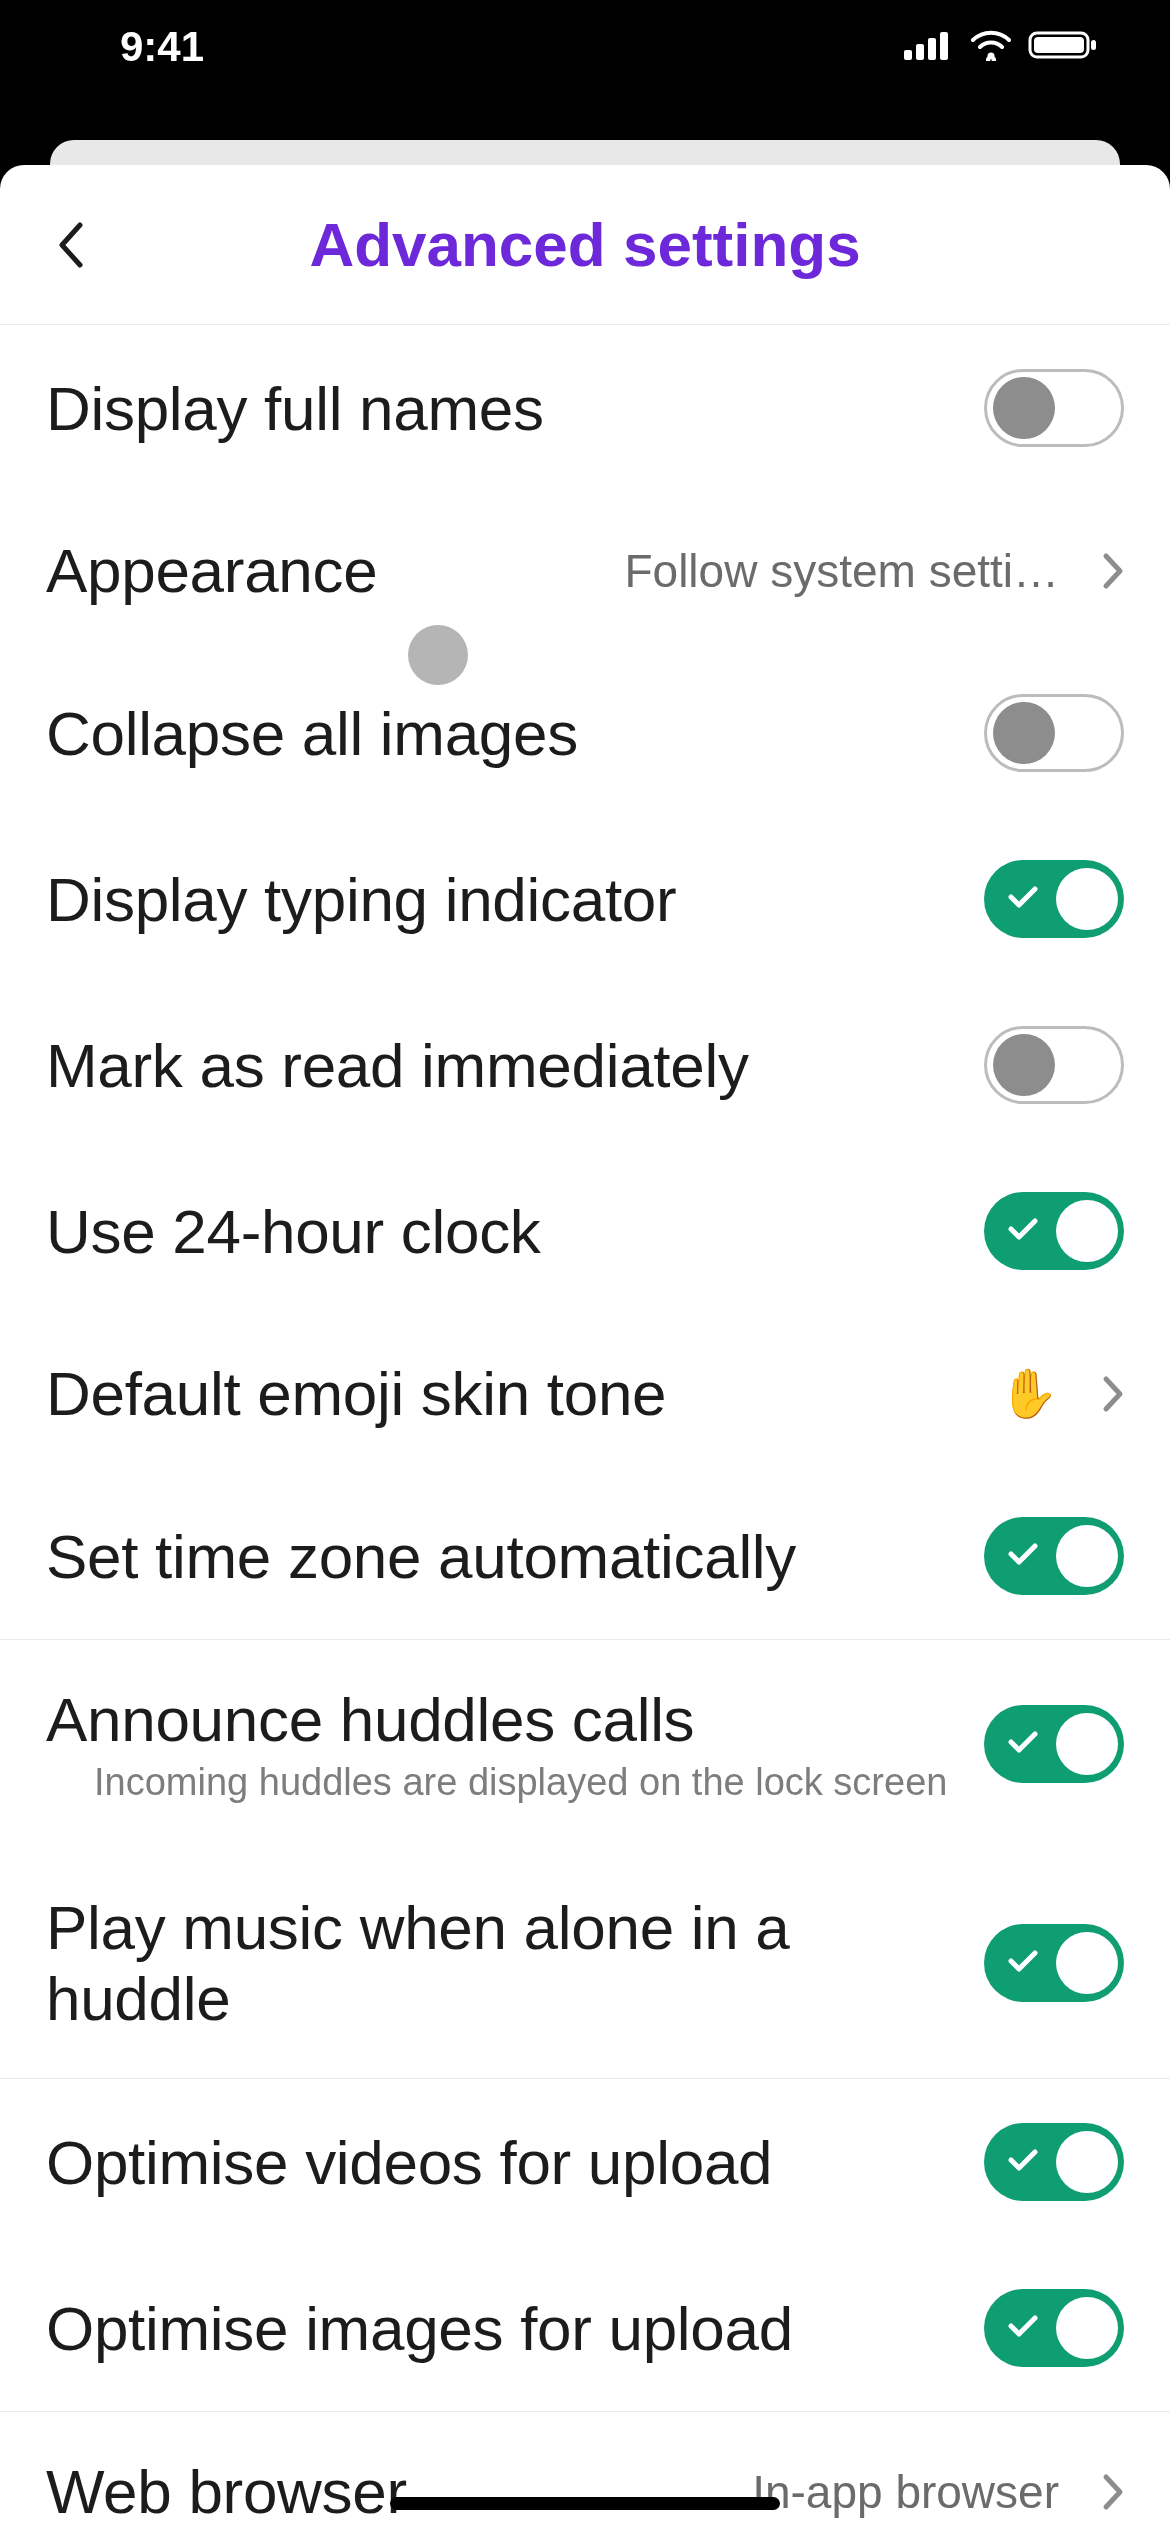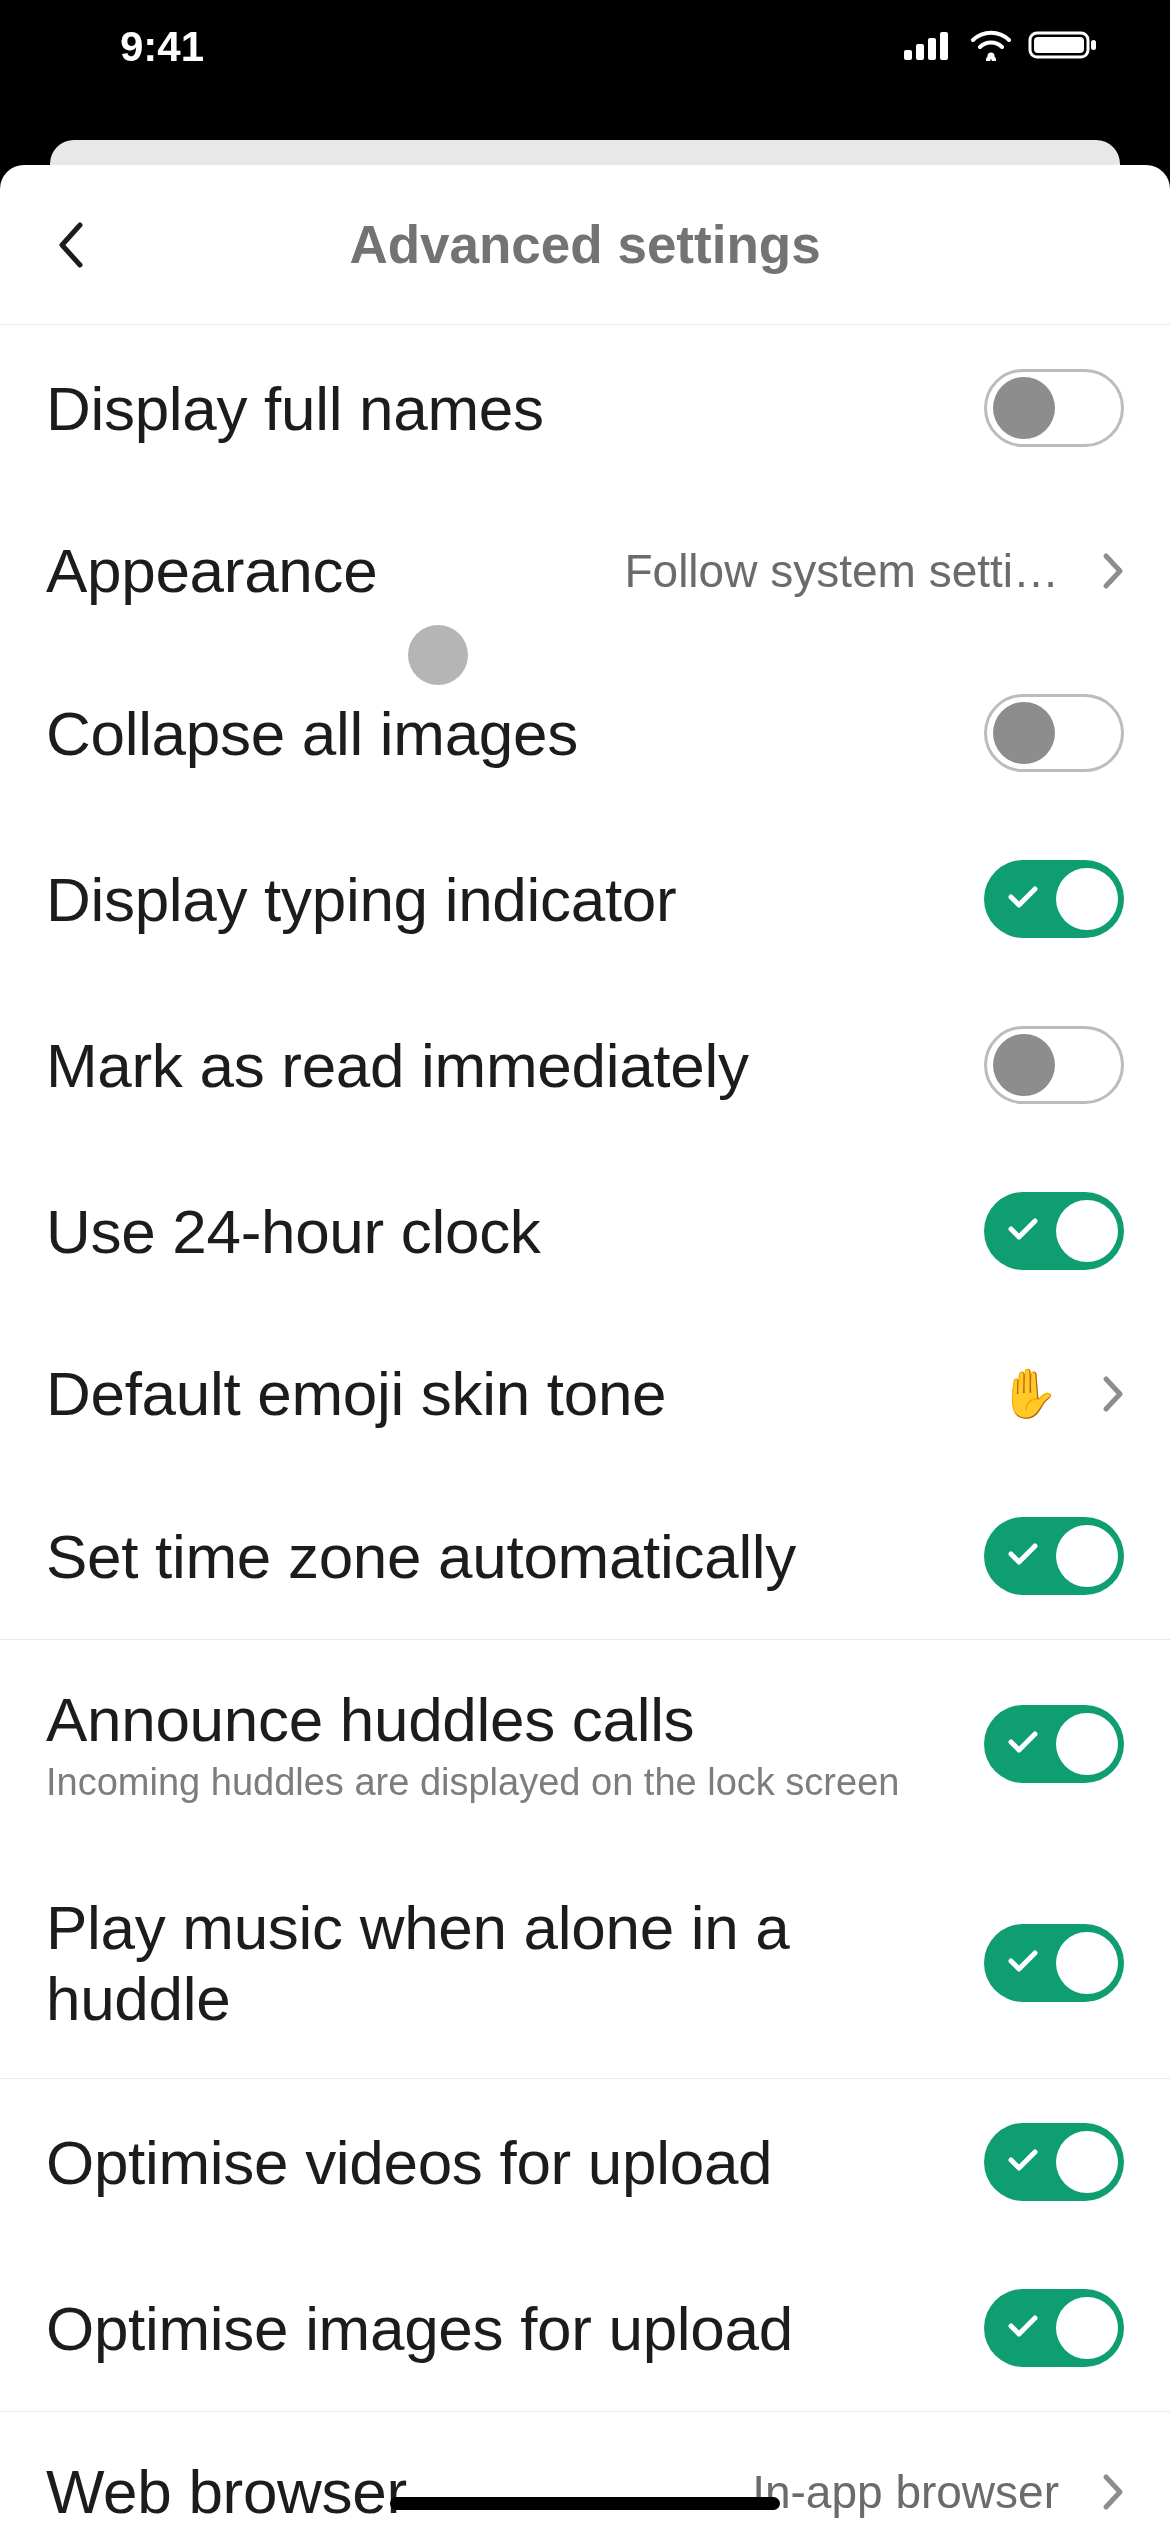--- a/index.html
+++ b/index.html
@@ -62,23 +62,23 @@
       transform: translateY(-50%);
       width: 60px;
       height: 60px;
       display: flex;
       align-items: center;
       justify-content: center;
     }
     .nav-title {
       width: 100%;
       text-align: center;
-      font-size: 53px;
+      font-size: 62px;
       font-weight: 700;
-      color: #737373;
+      color: #6d28d9;
     }
     .settings {
       display: flex;
       flex-direction: column;
     }
     .row {
       display: flex;
       align-items: center;
       justify-content: space-between;
       padding: 44px 46px;
@@ -94,20 +94,21 @@
     .row-label {
       font-size: 62px;
       color: #1d1c1d;
       font-weight: 400;
       letter-spacing: -0.3px;
     }
     .row-sub {
       font-size: 38px;
       color: #7d7d7d;
       font-weight: 400;
+      margin-left: 48px;
     }
     .row-value {
       font-size: 46px;
       color: #6b6b6b;
       text-align: right;
       max-width: 480px;
       white-space: nowrap;
       overflow: hidden;
       text-overflow: ellipsis;
     }

